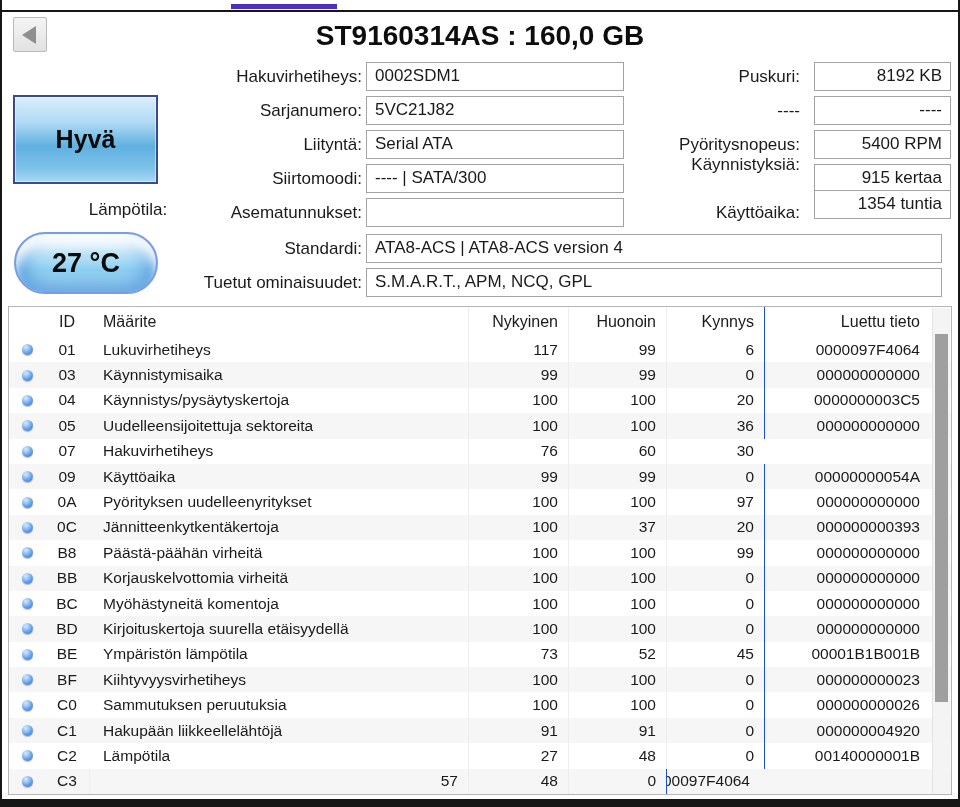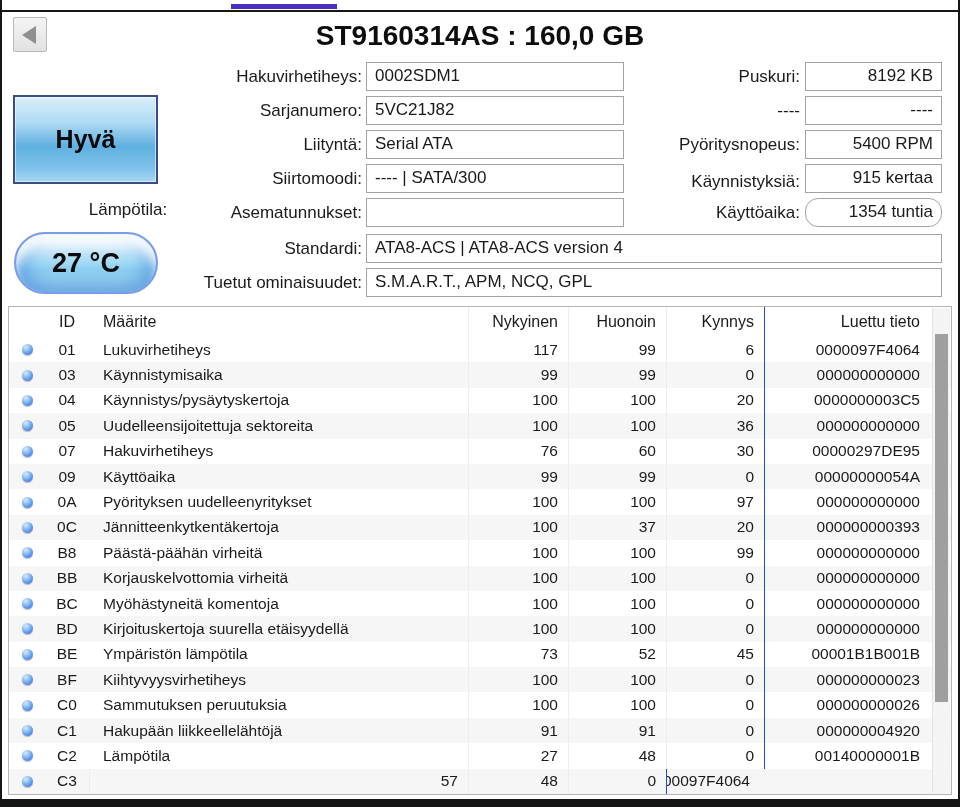--- a/index.html
+++ b/index.html
@@ -16,21 +16,21 @@
   .back-btn{position:absolute;left:13px;top:5px;width:34px;height:35px;background:linear-gradient(180deg,#f4f4f4,#e2e2e2);border:1px solid #b9b9b9;border-radius:2px;display:flex;align-items:center;justify-content:center;cursor:pointer;padding:0;}
   .tri{width:0;height:0;border-top:9px solid transparent;border-bottom:9px solid transparent;border-right:14px solid #8f8f8f;margin-right:3px;}
   .title{position:absolute;left:0;right:0;top:8px;text-align:center;font-size:28px;font-weight:600;color:#0d0d0d;}
   .lbl{position:absolute;font-size:17px;color:#1a1a1a;}
   .kunto{left:13px;top:54px;width:142px;text-align:center;margin-top:34px;}
   .temp-lbl{left:0px;top:188px;width:168px;text-align:center;padding-left:44px;}
   .health-btn{position:absolute;left:13px;top:83px;width:141px;height:85px;border:2px solid #3a4a8c;background:linear-gradient(180deg,#d9eefb 0%,#b0daf4 30%,#5fb0e0 58%,#7fc3eb 85%,#a8d8f3 100%);box-shadow:inset 0 0 0 1px rgba(255,255,255,.55);display:flex;align-items:center;justify-content:center;font-size:25px;font-weight:700;color:#0a0a0a;cursor:pointer;}
   .temp-pill{position:absolute;left:14px;top:220px;width:140px;height:58px;border:2px solid #7a9ce8;border-radius:31px;background:linear-gradient(180deg,#f2fafe 0%,#c4e6f8 30%,#8ed0f2 62%,#b4e2f8 100%);box-shadow:inset 0 12px 10px rgba(255,255,255,.85),inset 0 -12px 14px rgba(70,140,210,.45),inset 14px 0 16px rgba(90,155,225,.40),inset -14px 0 16px rgba(90,155,225,.40);display:flex;align-items:center;justify-content:center;font-size:27px;font-weight:700;color:#0a0a0a;cursor:pointer;}
   .flabel{position:absolute;font-size:17px;text-align:right;line-height:29px;height:29px;white-space:nowrap;}
   .fbox{position:absolute;height:27px;border:1px solid #a3a3a3;background:#fff;font-size:17px;line-height:26px;padding:0 8px;white-space:nowrap;overflow:hidden;}
-  .fbox.ralign{text-align:right;}
+  .fbox.ralign{text-align:right;margin-left:9px;}
   
   .smart-table{position:absolute;left:8px;top:306px;width:942px;height:487px;border:1px solid #b5b5b5;background:#fff;overflow:hidden;}
   .thead,.trow{display:grid;grid-template-columns:36px 44px 1fr 100px 98px 98px 170px;padding-right:17px;align-items:center;}
   .thead{height:30px;font-size:16px;color:#1a1a1a;}
   .trow{height:25.4px;font-size:15.5px;}
   .trow.alt{background:#f6f6f6;}
   .cell{white-space:nowrap;overflow:hidden;}
   .id-cell{text-align:center;}
   .name-cell{padding-left:14px;}
   .num{text-align:right;padding-right:10px;border-left:1px solid #ededed;height:100%;display:flex;align-items:center;justify-content:flex-end;}
@@ -86,25 +86,25 @@
 
   <div class="flabel" style="top:50px;right:160px;">Puskuri:</div>
   <div class="fbox ralign" style="top:50px;left:805px;width:119px;">8192 KB</div>
 
   <div class="flabel" style="top:84px;right:160px;">----</div>
   <div class="fbox ralign" style="top:84px;left:805px;width:119px;">----</div>
 
   <div class="flabel" style="top:118px;right:160px;">Pyöritysnopeus:</div>
   <div class="fbox ralign" style="top:118px;left:805px;width:119px;">5400 RPM</div>
 
-  <div class="flabel" style="top:155px;right:160px;">Käynnistyksiä:</div>
+  <div class="flabel" style="top:138px;right:160px;">Käynnistyksiä:</div>
   <div class="fbox ralign" style="top:152px;left:805px;width:119px;">915 kertaa</div>
 
   <div class="flabel" style="top:186px;right:160px;margin-left:40px;">Käyttöaika:</div>
-  <div class="fbox ralign" style="top:186px;left:805px;width:119px;border-radius:13px;">1354 tuntia</div>
+  <div class="fbox ralign" style="top:178px;left:805px;width:119px;">1354 tuntia</div>
 </div>
 
 <div class="smart-table">
   <div class="thead">
     <div class="cell dot-cell"></div>
     <div class="cell id-cell">ID</div>
     <div class="cell name-cell">Määrite</div>
     <div class="cell num">Nykyinen</div>
     <div class="cell num">Huonoin</div>
     <div class="cell num">Kynnys</div>
@@ -157,21 +157,20 @@
   </div>
       <div class="trow">
     <div class="cell dot-cell">
           <span class="dot"></span>
         </div>
     <div class="cell id-cell">07</div>
     <div class="cell name-cell">Hakuvirhetiheys</div>
     <div class="cell num">76</div>
     <div class="cell num">60</div>
     <div class="cell num">30</div>
-    <div class="cell raw">00000297DE95</div>
   </div>
       <div class="trow alt">
     <div class="cell dot-cell">
           <span class="dot"></span>
         </div>
     <div class="cell id-cell">09</div>
     <div class="cell name-cell">Käyttöaika</div>
     <div class="cell num">99</div>
     <div class="cell num">99</div>
     <div class="cell num">0</div>

